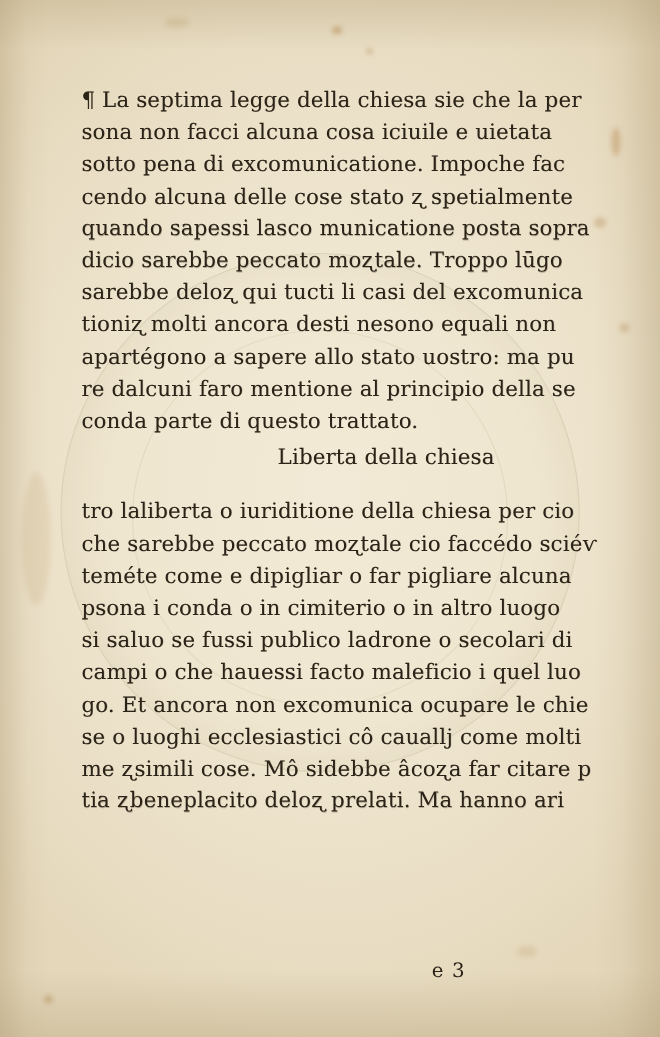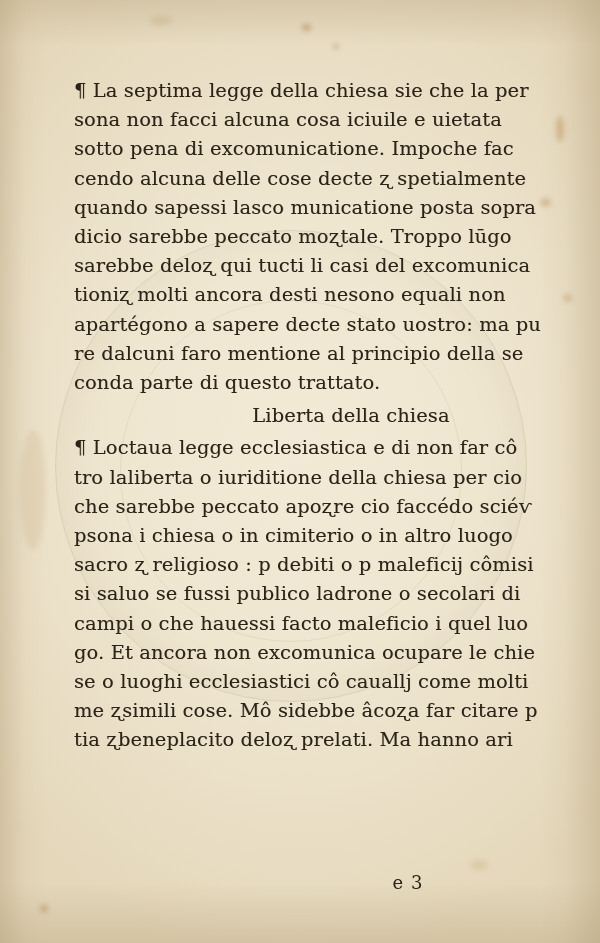--- a/index.html
+++ b/index.html
@@ -91,21 +91,21 @@
     line-height: 29.2px;
     color: #2b2318;
     letter-spacing: 0.15px;
     white-space: pre;
     text-shadow: 0.4px 0.25px 0 rgba(60,45,25,0.30);
   }
 
   .heading {
     text-align: center;
     margin-top: 4px;
-    margin-bottom: 3px;
+    margin-bottom: 20px;
   }
 
   .indent-head {
     padding-left: 94px;
   }
 
   
   #signature {
     position: absolute;
     left: 0;
@@ -140,36 +140,35 @@
   <div class="stain" style="left:40px;top:905px;width:8px;height:7px;background:rgba(165,118,58,0.42);"></div>
   <div class="stain" style="left:150px;top:16px;width:22px;height:9px;background:rgba(185,150,95,0.25);"></div>
   <div class="stain" style="left:470px;top:860px;width:18px;height:10px;background:rgba(180,140,85,0.20);"></div>
   <div class="stain" style="left:20px;top:430px;width:26px;height:120px;background:rgba(175,135,80,0.14);"></div>
 
   <div id="textblock">
 
     <div class="line">¶ La septima legge della chiesa sie che la per</div>
     <div class="line">sona non facci alcuna cosa iciuile e uietata</div>
     <div class="line">sotto pena di excomunicatione. Impoche fac</div>
-    <div class="line">cendo alcuna delle cose decte ʐ spetialmente</div>
+    <div class="line">cendo alcuna delle cose stato ʐ spetialmente</div>
     <div class="line">quando sapessi lasco municatione posta sopra</div>
     <div class="line">dicio sarebbe peccato moʐtale. Troppo lūgo</div>
     <div class="line">sarebbe deloʐ qui tucti li casi del excomunica</div>
     <div class="line">tioniʐ molti ancora desti nesono equali non</div>
-    <div class="line">apartégono a sapere decte stato uostro: ma pu</div>
+    <div class="line">apartégono a sapere allo stato uostro: ma pu</div>
     <div class="line">re dalcuni faro mentione al principio della se</div>
     <div class="line">conda parte di questo trattato.</div>
 
     <div class="line heading indent-head">Liberta della chiesa</div>
 
-    <div class="line">¶ Loctaua legge ecclesiastica e di non far cô</div>
     <div class="line">tro laliberta o iuriditione della chiesa per cio</div>
-    <div class="line">che sarebbe peccato apoʐre cio faccédo sciéѵ</div>
-    <div class="line">psona i chiesa o in cimiterio o in altro luogo</div>
-    <div class="line">sacro ʐ religioso : p debiti o p maleficij cômisi</div>
+    <div class="line">che sarebbe peccato moʐtale cio faccédo sciéѵ</div>
+    <div class="line">teméte come e dipigliar o far pigliare alcuna</div>
+    <div class="line">psona i conda o in cimiterio o in altro luogo</div>
     <div class="line">si saluo se fussi publico ladrone o secolari di</div>
     <div class="line">campi o che hauessi facto maleficio i quel luo</div>
     <div class="line">go. Et ancora non excomunica ocupare le chie</div>
     <div class="line">se o luoghi ecclesiastici cô cauallj come molti</div>
     <div class="line">me ʐsimili cose. Mô sidebbe âcoʐa far citare p</div>
     <div class="line">tia ʐbeneplacito deloʐ prelati. Ma hanno ari</div>
 
     <div id="signature">e 3</div>
   </div>
 

